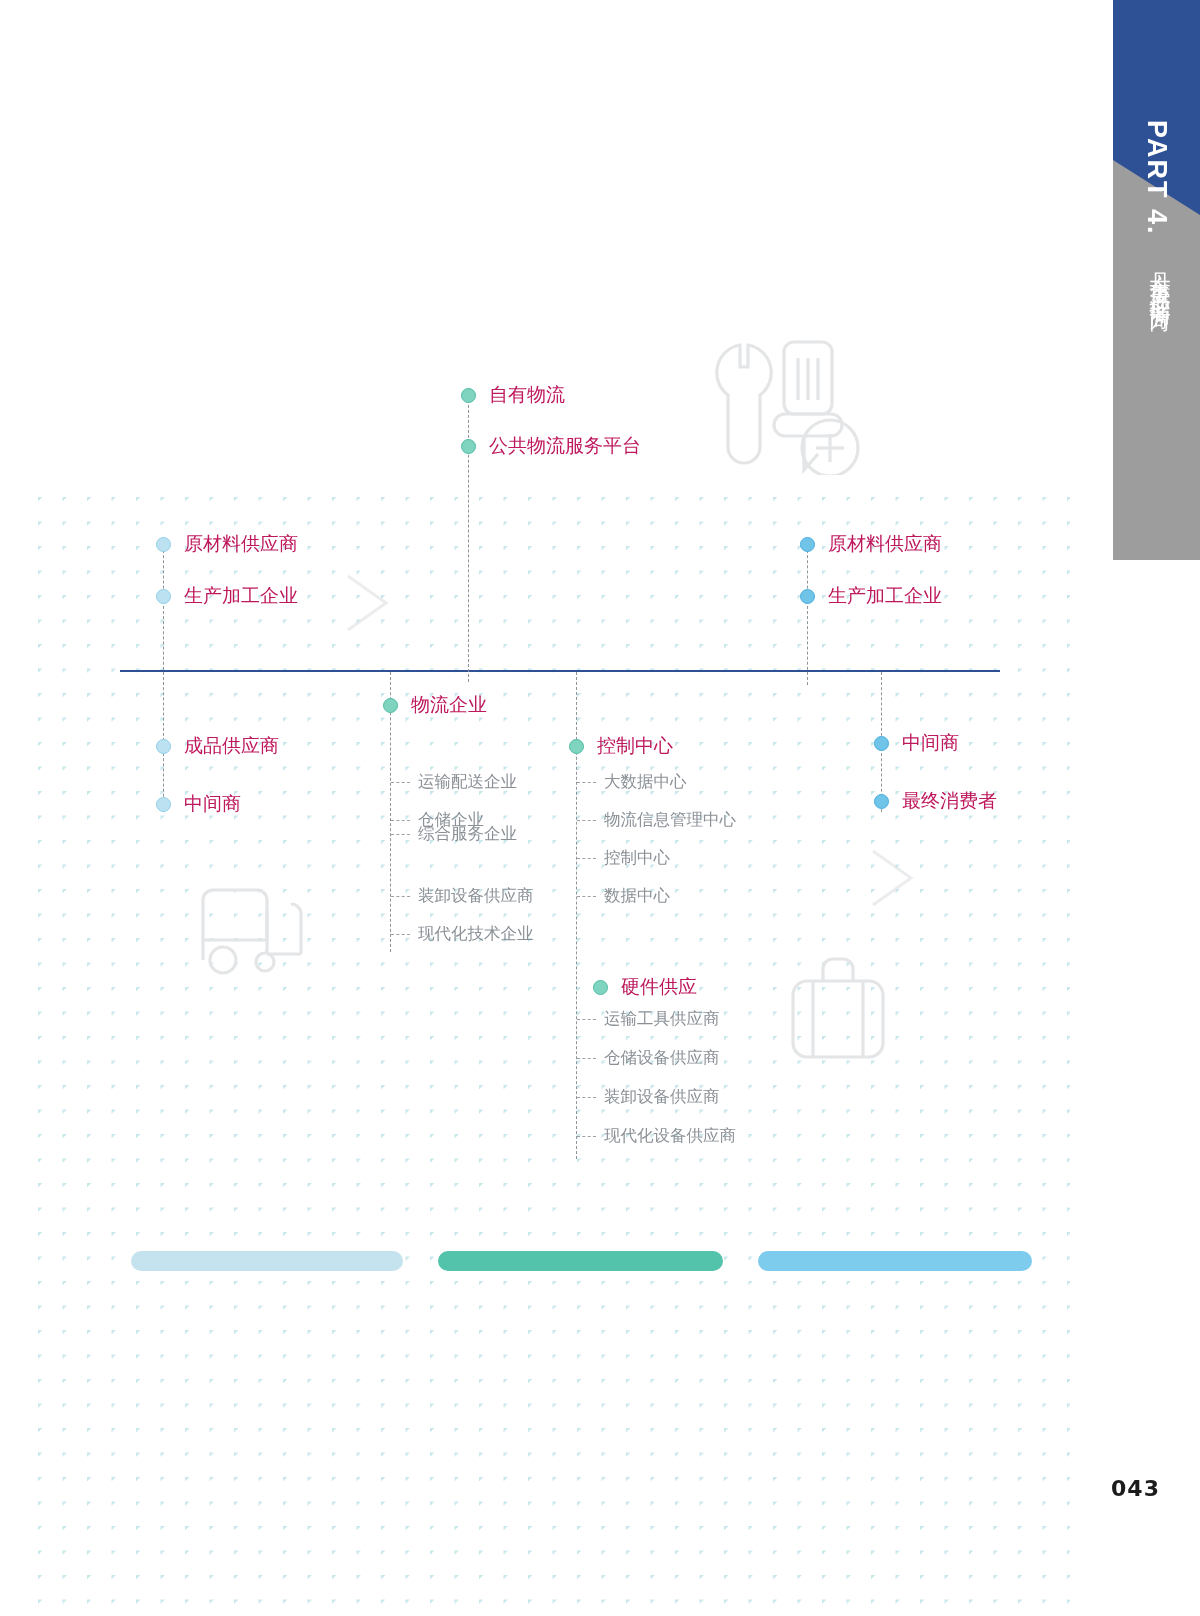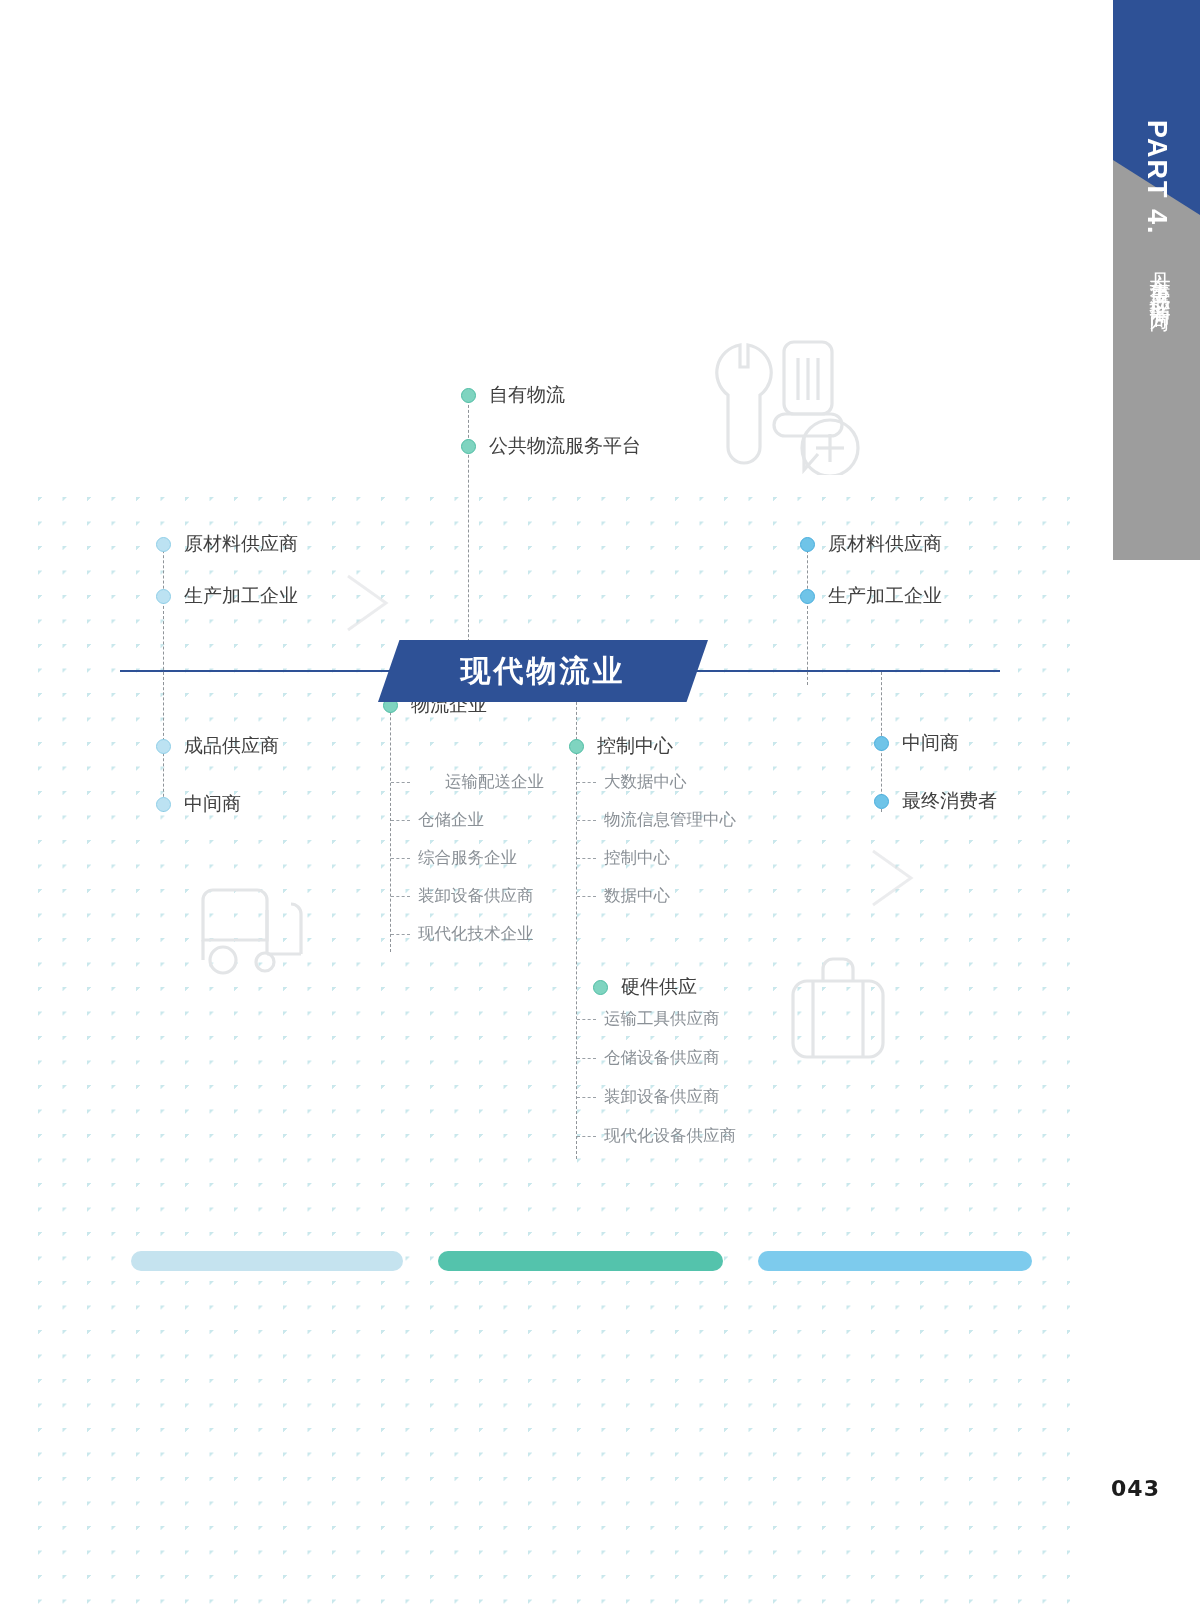--- a/index.html
+++ b/index.html
@@ -64,21 +64,21 @@
   .node{position:absolute;display:flex;align-items:center;z-index:4;}
   .dot{
     width:15px;height:15px;border-radius:50%;
     flex:0 0 auto;
     box-sizing:border-box;
   }
   .dot.teal{background:#7FD4C0;border:1.5px solid #4fbda4;}
   .dot.lightblue{background:#BCE2F2;border:1.5px solid #8fcfe8;}
   .dot.blue{background:#6FC4E8;border:1.5px solid #4aaedd;}
   .node .text{
-    margin-left:13px;color:#404040;font-size:19px;white-space:nowrap;
+    margin-left:13px;color:#be185d;font-size:19px;white-space:nowrap;
     font-family:"DejaVu Sans","Liberation Sans",sans-serif;
   }
 
   
   .sub{position:absolute;display:flex;align-items:center;z-index:4;}
   .sub .lead{width:19px;height:0;border-top:1.5px dashed #9aa0a6;flex:0 0 auto;}
   .sub .text{
     margin-left:8px;color:#8a9096;font-size:16.5px;white-space:nowrap;
     font-family:"DejaVu Sans","Liberation Sans",sans-serif;
   }
@@ -160,24 +160,20 @@
     </svg>
   </div>
   <div class="chev" style="left:865px;top:845px;">
     <svg width="56" height="66" viewBox="0 0 56 66" fill="none" stroke="#d9dbde" stroke-width="3" xmlns="http://www.w3.org/2000/svg">
       <polyline points="8,6 46,33 8,60"></polyline>
     </svg>
   </div>
 
   <div class="axis-line"></div>
 
-  <div class="banner">
-    <div class="shape"></div>
-    <div class="label">现代物流业</div>
-  </div>
 
   <div class="vline" style="left:468px;top:390px;height:292px;"></div>
 
   <div class="node" style="left:461px;top:382px;">
     <span class="dot teal"></span>
     <span class="text">自有物流</span>
   </div>
   <div class="node" style="left:461px;top:433px;">
     <span class="dot teal"></span>
     <span class="text">公共物流服务平台</span>
@@ -227,29 +223,29 @@
     <span class="text">最终消费者</span>
   </div>
 
   <div class="vline" style="left:390px;top:672px;height:280px;"></div>
 
   <div class="node" style="left:383px;top:692px;">
     <span class="dot teal"></span>
     <span class="text">物流企业</span>
   </div>
 
-  <div class="sub" style="left:391px;top:771px;gap:27px;">
+  <div class="sub" style="left:391px;top:771px;">
     <span class="lead"></span>
     <span class="text">运输配送企业</span>
   </div>
   <div class="sub" style="left:391px;top:809px;">
     <span class="lead"></span>
     <span class="text">仓储企业</span>
   </div>
-  <div class="sub" style="left:391px;top:847px;">
+  <div class="sub" style="left:391px;top:823px;">
     <span class="lead"></span>
     <span class="text">综合服务企业</span>
   </div>
   <div class="sub" style="left:391px;top:885px;">
     <span class="lead"></span>
     <span class="text">装卸设备供应商</span>
   </div>
   <div class="sub" style="left:391px;top:923px;">
     <span class="lead"></span>
     <span class="text">现代化技术企业</span>

